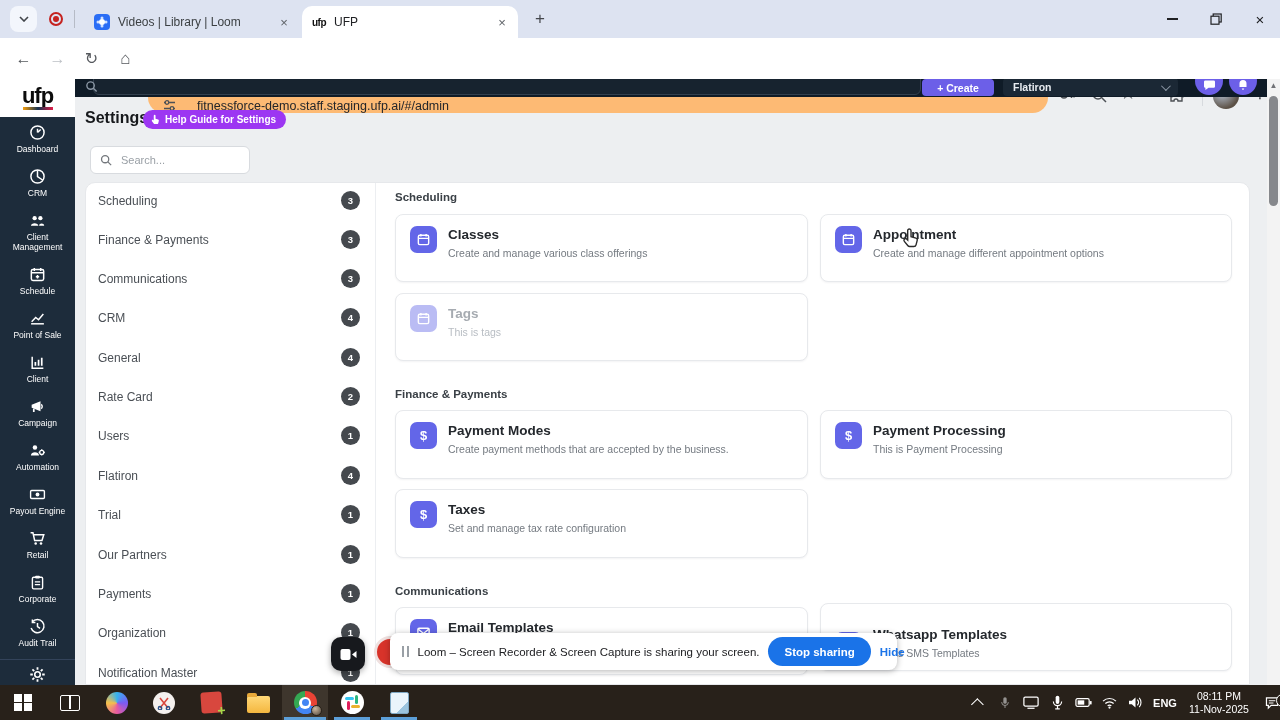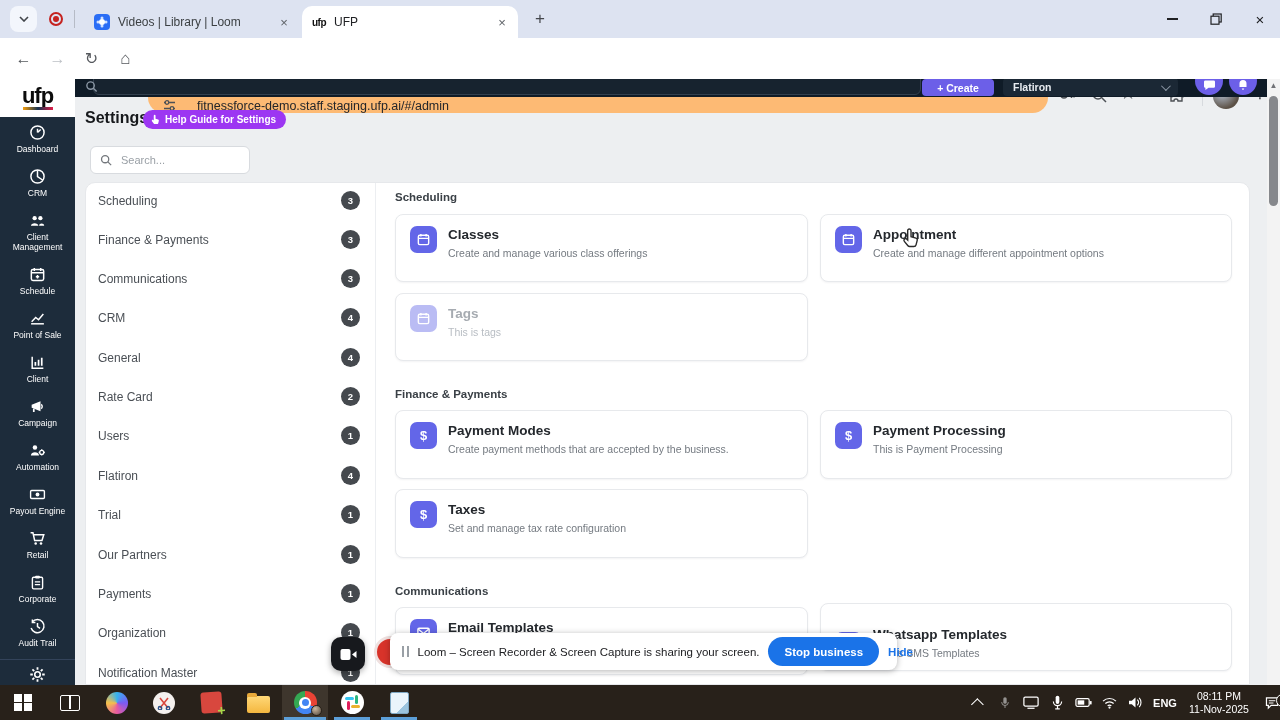--- a/index.html
+++ b/index.html
@@ -536,21 +536,21 @@
         <rect x="0.5" y="1" width="10" height="11" rx="2" fill="#fff"></rect>
         <path d="M12 6.5 L16.5 3 V10 Z" fill="#fff"></path>
       </svg>
   </div>
   <div class="loombar">
     <span class="grip">
         <i></i>
         <i></i>
       </span>
     <span class="loommsg">Loom – Screen Recorder &amp; Screen Capture is sharing your screen.</span>
-    <span class="stopbtn">Stop business</span>
+    <span class="stopbtn">Stop sharing</span>
     <span class="hidelink">Hide</span>
   </div>
 
   <div class="taskbar">
     <div class="tbi" style="left:0;">
         <span class="winlogo">
           <i></i>
           <i></i>
           <i></i>
           <i></i>

